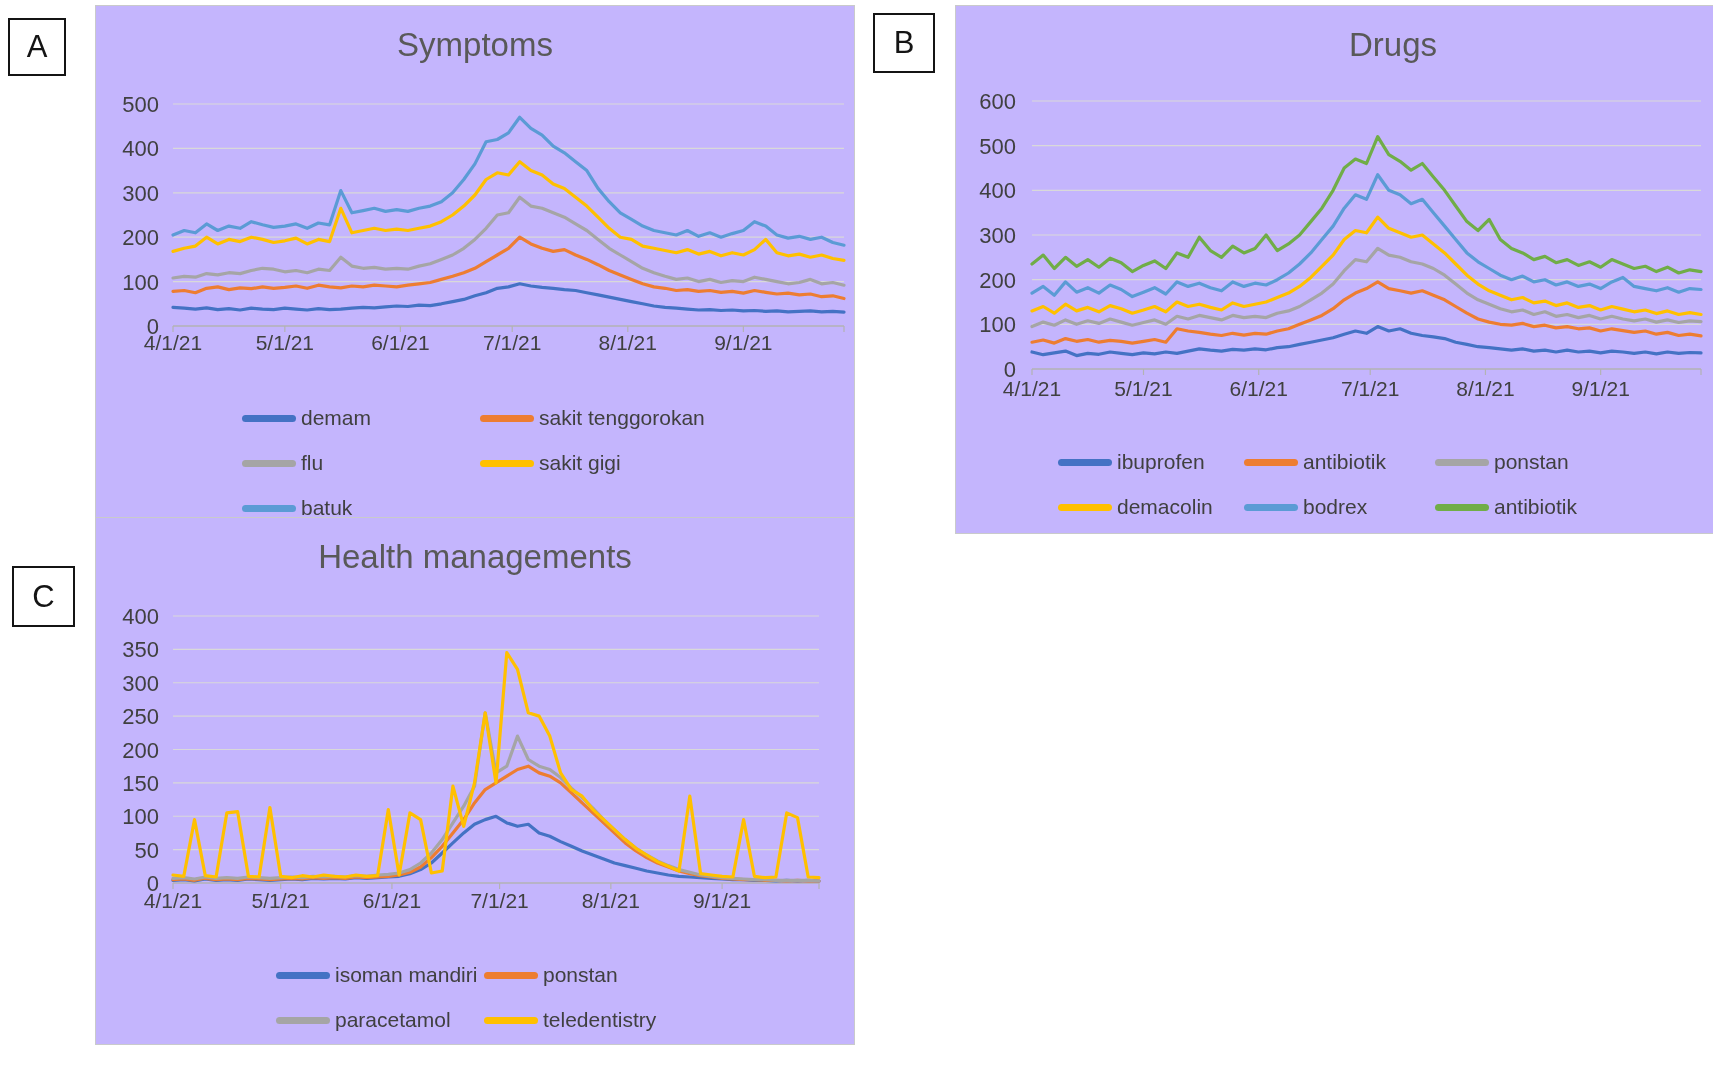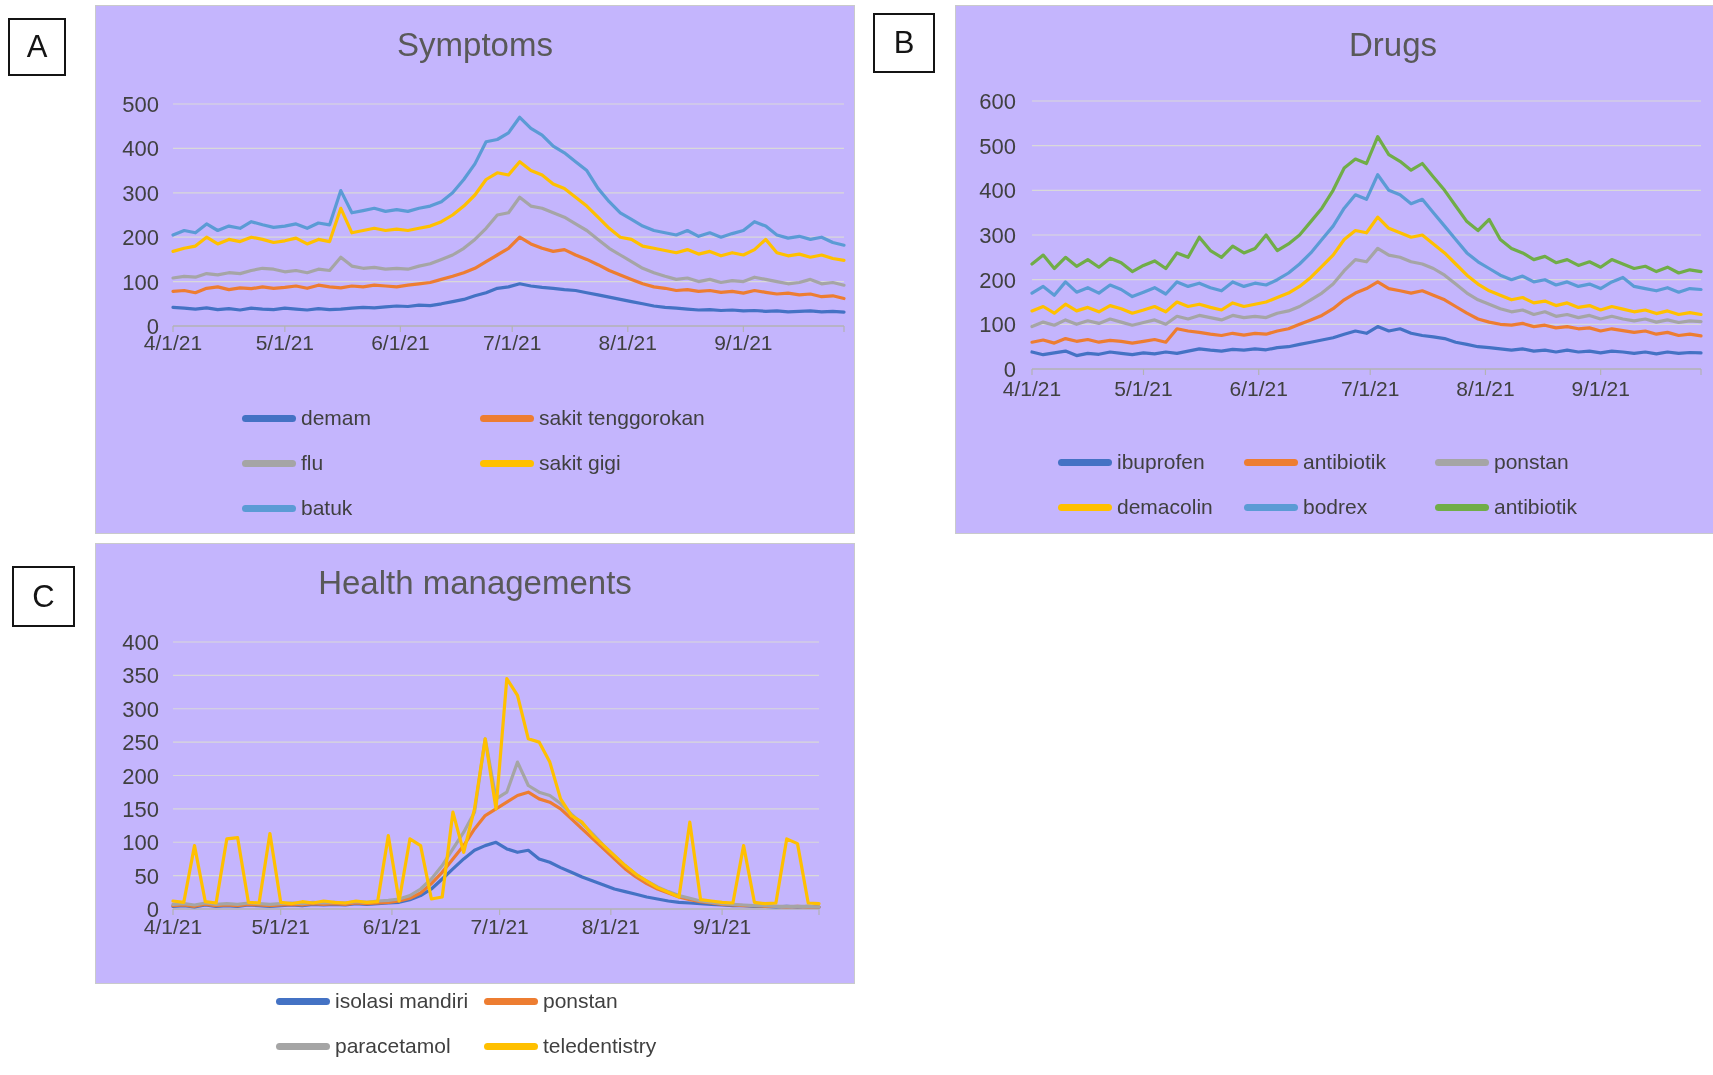--- a/index.html
+++ b/index.html
@@ -1,21 +1,21 @@
 <!DOCTYPE html>
 <html><head>
 <meta charset="utf-8">
 <style>
   html,body{margin:0;padding:0;background:#ffffff;}
   .canvas{position:relative;width:1713px;height:1075px;background:#ffffff;overflow:hidden;
           font-family:"Liberation Sans", sans-serif;}
   .panel{position:absolute;background:#c4b5fd;border:1px solid #c9cacb;box-sizing:border-box;}
   .panel-a{left:95px;top:5px;width:760px;height:529px;}
   .panel-b{left:955px;top:5px;width:876px;height:529px;}
-  .panel-c{left:95px;top:543px;width:760px;height:441px;}
+  .panel-c{left:95px;top:517px;width:760px;height:528px;}
   .chart-title{margin:20px 0 0 0;text-align:center;font-size:33px;font-weight:400;color:#595959;}
   .plot{position:absolute;left:8px;display:block;}
   .plot-a{top:78px;}
   .plot-b{top:80px;}
   .plot-c{top:80px;}
   .plot text{font-family:"Liberation Sans", sans-serif;fill:#404040;}
   .panel-label{position:absolute;background:#ffffff;border:2px solid #141414;display:flex;
                align-items:center;justify-content:center;font-size:31px;color:#141414;box-sizing:border-box;}
   .box-a{left:8px;top:18px;width:58px;height:58px;}
   .box-b{left:873px;top:13px;width:62px;height:60px;}
@@ -194,21 +194,21 @@
         <text x="618.1" y="310" text-anchor="middle" font-size="21">9/1/21</text>
         <line x1="715" y1="285" x2="715" y2="291" stroke="#b3b3b3" stroke-width="1.2"></line>
         <polyline points="69.0,282.3 79.8,281.7 90.5,283.0 101.3,281.0 112.1,282.3 122.8,281.7 133.6,282.3 144.4,281.0 155.1,281.7 165.9,282.3 176.7,281.7 187.4,281.0 198.2,281.7 209.0,280.3 219.7,281.0 230.5,280.3 241.3,281.0 252.0,279.7 262.8,280.3 273.6,279.7 284.3,279.0 295.1,278.3 305.9,275.7 316.6,271.6 327.4,265.0 338.2,255.0 348.9,244.9 359.7,234.9 370.5,226.3 381.2,221.6 392.0,218.3 402.8,224.9 413.5,228.3 424.3,226.3 435.1,234.9 445.8,238.3 456.6,243.6 467.4,248.3 478.1,253.0 488.9,257.0 499.7,261.0 510.4,265.0 521.2,267.6 532.0,270.3 542.7,273.0 553.5,275.0 564.3,277.0 575.0,278.3 585.8,279.0 596.6,279.7 607.3,280.3 618.1,281.0 628.9,281.7 639.6,281.7 650.4,282.3 661.2,282.3 671.9,283.0 682.7,282.3 693.5,283.0 704.2,282.3 715.0,283.0" fill="none" stroke="#4472C4" stroke-width="3.2" stroke-linejoin="round" stroke-linecap="round"></polyline>
         <polyline points="69.0,281.7 79.8,281.0 90.5,282.3 101.3,280.3 112.1,281.7 122.8,281.0 133.6,281.7 144.4,280.3 155.1,281.0 165.9,281.7 176.7,281.0 187.4,280.3 198.2,281.0 209.0,279.7 219.7,280.3 230.5,279.7 241.3,280.3 252.0,279.0 262.8,279.7 273.6,279.0 284.3,278.3 295.1,277.0 305.9,274.3 316.6,269.0 327.4,259.6 338.2,248.3 348.9,234.9 359.7,221.6 370.5,204.9 381.2,191.6 392.0,184.9 402.8,178.2 413.5,171.5 424.3,168.2 435.1,174.9 445.8,178.2 456.6,184.9 467.4,194.9 478.1,204.9 488.9,214.9 499.7,224.9 510.4,234.9 521.2,244.9 532.0,253.0 542.7,259.6 553.5,265.0 564.3,269.0 575.0,273.0 585.8,275.7 596.6,277.7 607.3,279.0 618.1,280.3 628.9,281.0 639.6,281.7 650.4,281.7 661.2,282.3 671.9,282.3 682.7,283.0 693.5,282.3 704.2,283.0 715.0,283.0" fill="none" stroke="#ED7D31" stroke-width="3.2" stroke-linejoin="round" stroke-linecap="round"></polyline>
         <polyline points="69.0,280.3 79.8,279.7 90.5,281.0 101.3,279.0 112.1,280.3 122.8,279.7 133.6,280.3 144.4,279.0 155.1,279.7 165.9,280.3 176.7,279.7 187.4,279.0 198.2,279.7 209.0,278.3 219.7,279.0 230.5,278.3 241.3,279.0 252.0,277.7 262.8,278.3 273.6,277.0 284.3,276.3 295.1,275.0 305.9,271.6 316.6,265.0 327.4,255.0 338.2,241.6 348.9,224.9 359.7,208.2 370.5,188.2 381.2,114.8 392.0,174.9 402.8,168.2 413.5,138.1 424.3,161.5 435.1,168.2 445.8,171.5 456.6,179.5 467.4,190.2 478.1,199.6 488.9,210.2 499.7,221.6 510.4,231.6 521.2,241.6 532.0,250.3 542.7,257.0 553.5,263.0 564.3,267.6 575.0,271.6 585.8,274.3 596.6,277.0 607.3,278.3 618.1,279.7 628.9,280.3 639.6,281.0 650.4,281.7 661.2,281.7 671.9,282.3 682.7,282.3 693.5,282.3 704.2,282.3 715.0,283.0" fill="none" stroke="#A5A5A5" stroke-width="3.2" stroke-linejoin="round" stroke-linecap="round"></polyline>
         <polyline points="69.0,277.0 79.8,278.3 90.5,221.6 101.3,277.7 112.1,279.0 122.8,214.9 133.6,213.6 144.4,278.3 155.1,279.0 165.9,209.6 176.7,278.3 187.4,279.7 198.2,277.7 209.0,279.0 219.7,277.0 230.5,278.3 241.3,279.0 252.0,277.0 262.8,278.3 273.6,277.7 284.3,211.6 295.1,277.0 305.9,214.9 316.6,221.6 327.4,275.0 338.2,273.0 348.9,188.2 359.7,228.3 370.5,184.9 381.2,114.8 392.0,184.9 402.8,54.7 413.5,71.4 424.3,114.8 435.1,118.1 445.8,138.1 456.6,174.9 467.4,191.6 478.1,198.2 488.9,211.6 499.7,221.6 510.4,231.6 521.2,241.6 532.0,250.3 542.7,257.0 553.5,263.6 564.3,268.3 575.0,273.0 585.8,198.2 596.6,275.7 607.3,277.0 618.1,278.3 628.9,279.0 639.6,221.6 650.4,278.3 661.2,279.7 671.9,279.0 682.7,214.9 693.5,219.6 704.2,279.0 715.0,279.7" fill="none" stroke="#FFC000" stroke-width="3.2" stroke-linejoin="round" stroke-linecap="round"></polyline>
       </svg>
     <div class="legend legend-c">
         <div class="legend-item">
           <span class="swatch" style="background: rgb(68, 114, 196);"></span>
-          <span class="legend-label">isolasi mandiri</span>
+          <span class="legend-label">isoman mandiri</span>
         </div>
         <div class="legend-item">
           <span class="swatch" style="background: rgb(237, 125, 49);"></span>
           <span class="legend-label">ponstan</span>
         </div>
         <div class="legend-item">
           <span class="swatch" style="background: rgb(165, 165, 165);"></span>
           <span class="legend-label">paracetamol</span>
         </div>
         <div class="legend-item">

